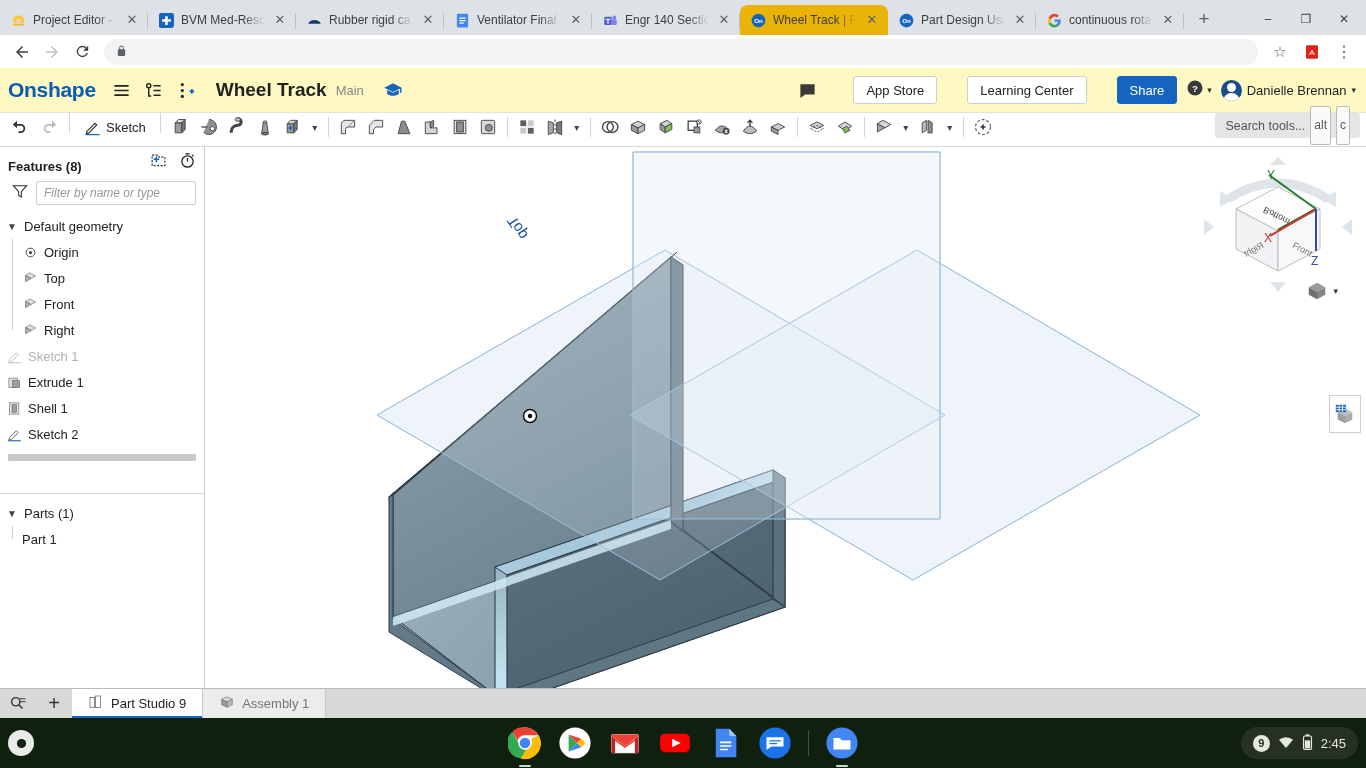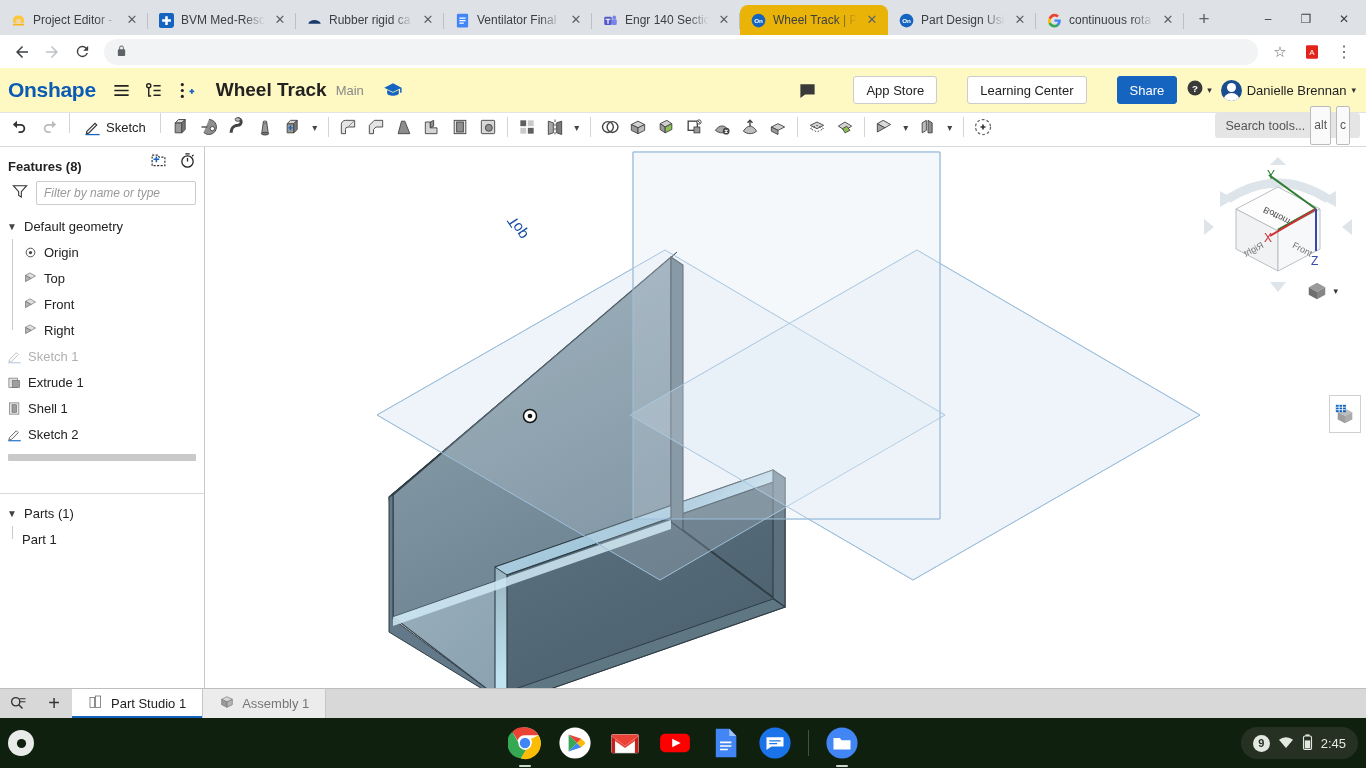--- a/index.html
+++ b/index.html
@@ -918,21 +918,21 @@
           <path d="M14 5h8M14 9h8" stroke="#333" stroke-width="1.6"></path>
         </svg>
     </div>
     <div class="ti" style="font-size:20px;">+</div>
     <div id="ostabs-host" style="display:flex;">
         <div class="ostab active">
           <span><svg width="16" height="16" viewBox="0 0 24 24">
               <rect x="3" y="5" width="7" height="15" fill="#fff" stroke="#555"></rect>
               <rect x="11" y="3" width="8" height="17" fill="#fff" stroke="#555"></rect>
             </svg></span>
-          <span>Part Studio 1</span>
+          <span>Part Studio 9</span>
         </div>
         <div class="ostab">
           <span><svg width="16" height="16" viewBox="0 0 24 24">
               <polygon points="4,8 12,4 20,8 12,12" fill="#d6d6d6" stroke="#777"></polygon>
               <polygon points="4,8 12,12 12,20 4,16" fill="#9a9a9a" stroke="#777"></polygon>
               <polygon points="20,8 12,12 12,20 20,16" fill="#b5b5b5" stroke="#777"></polygon>
             </svg></span>
           <span>Assembly 1</span>
         </div>
       </div>

